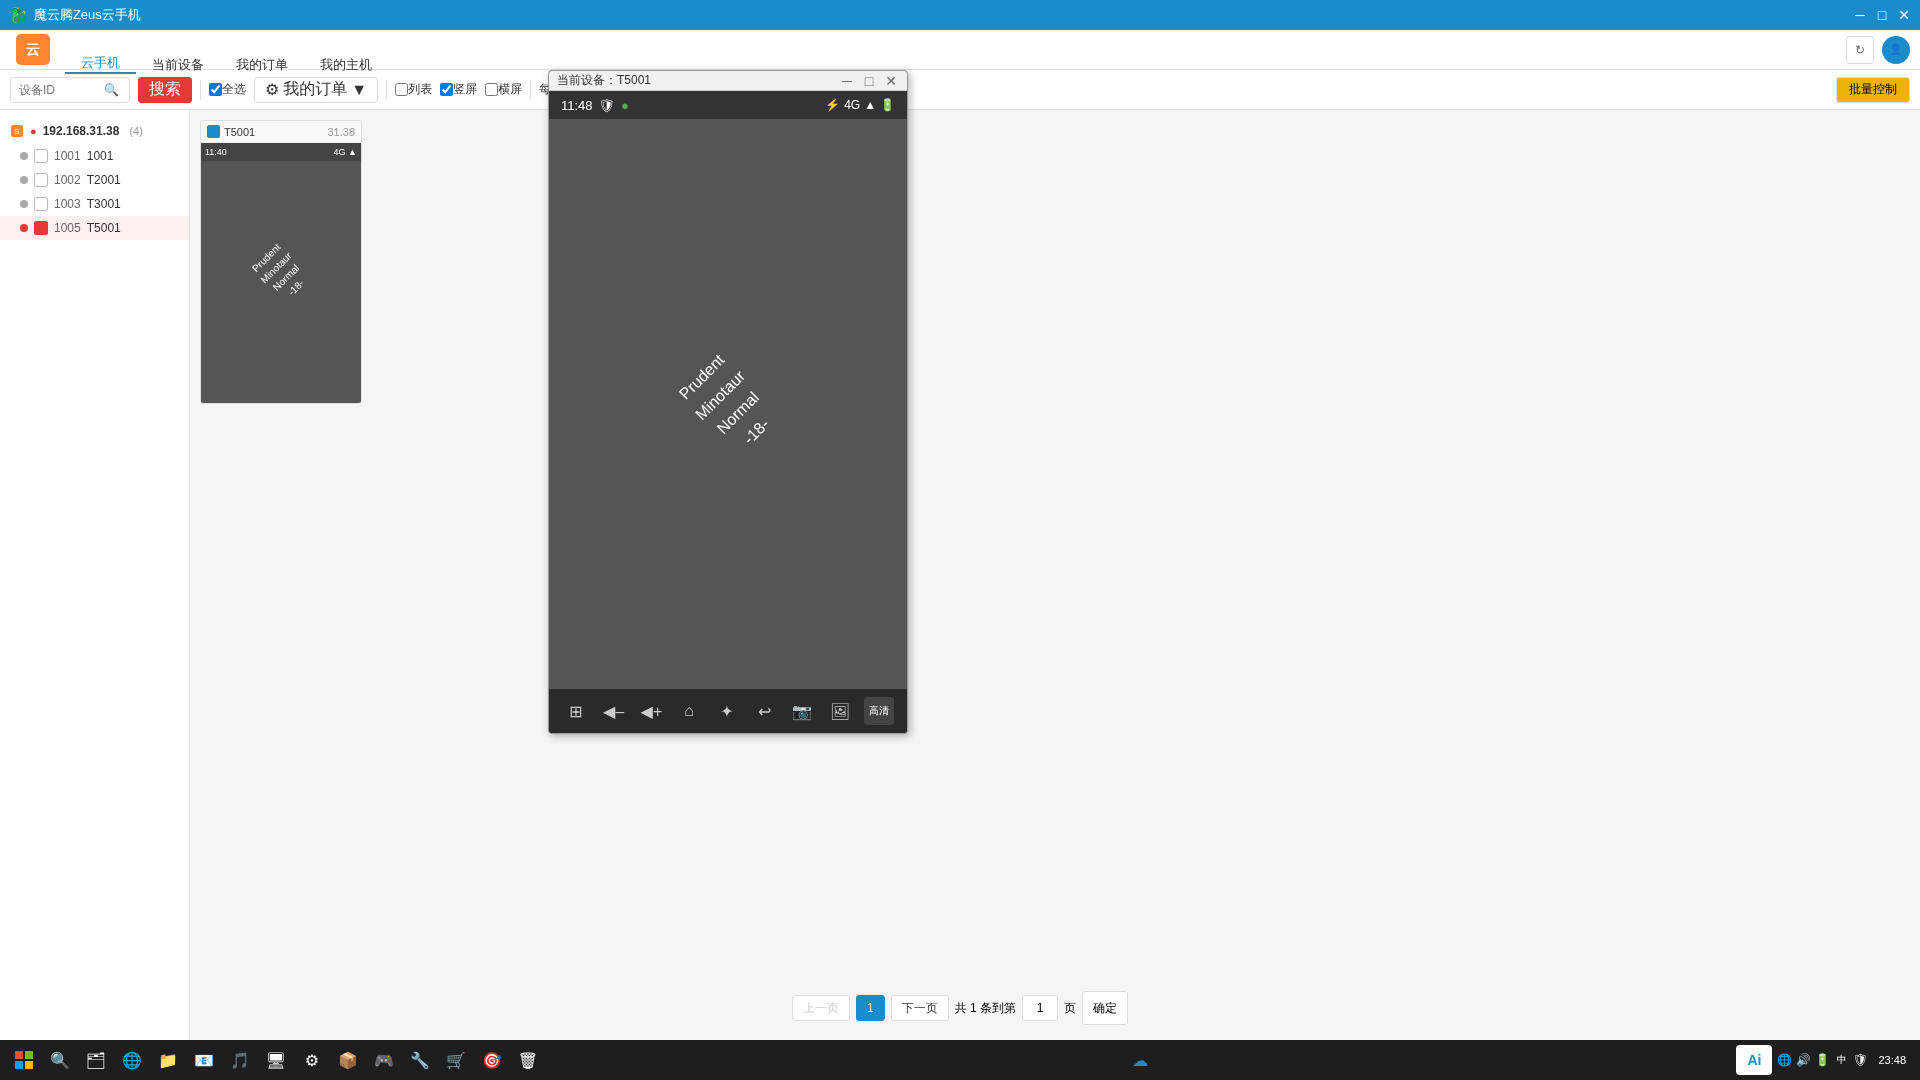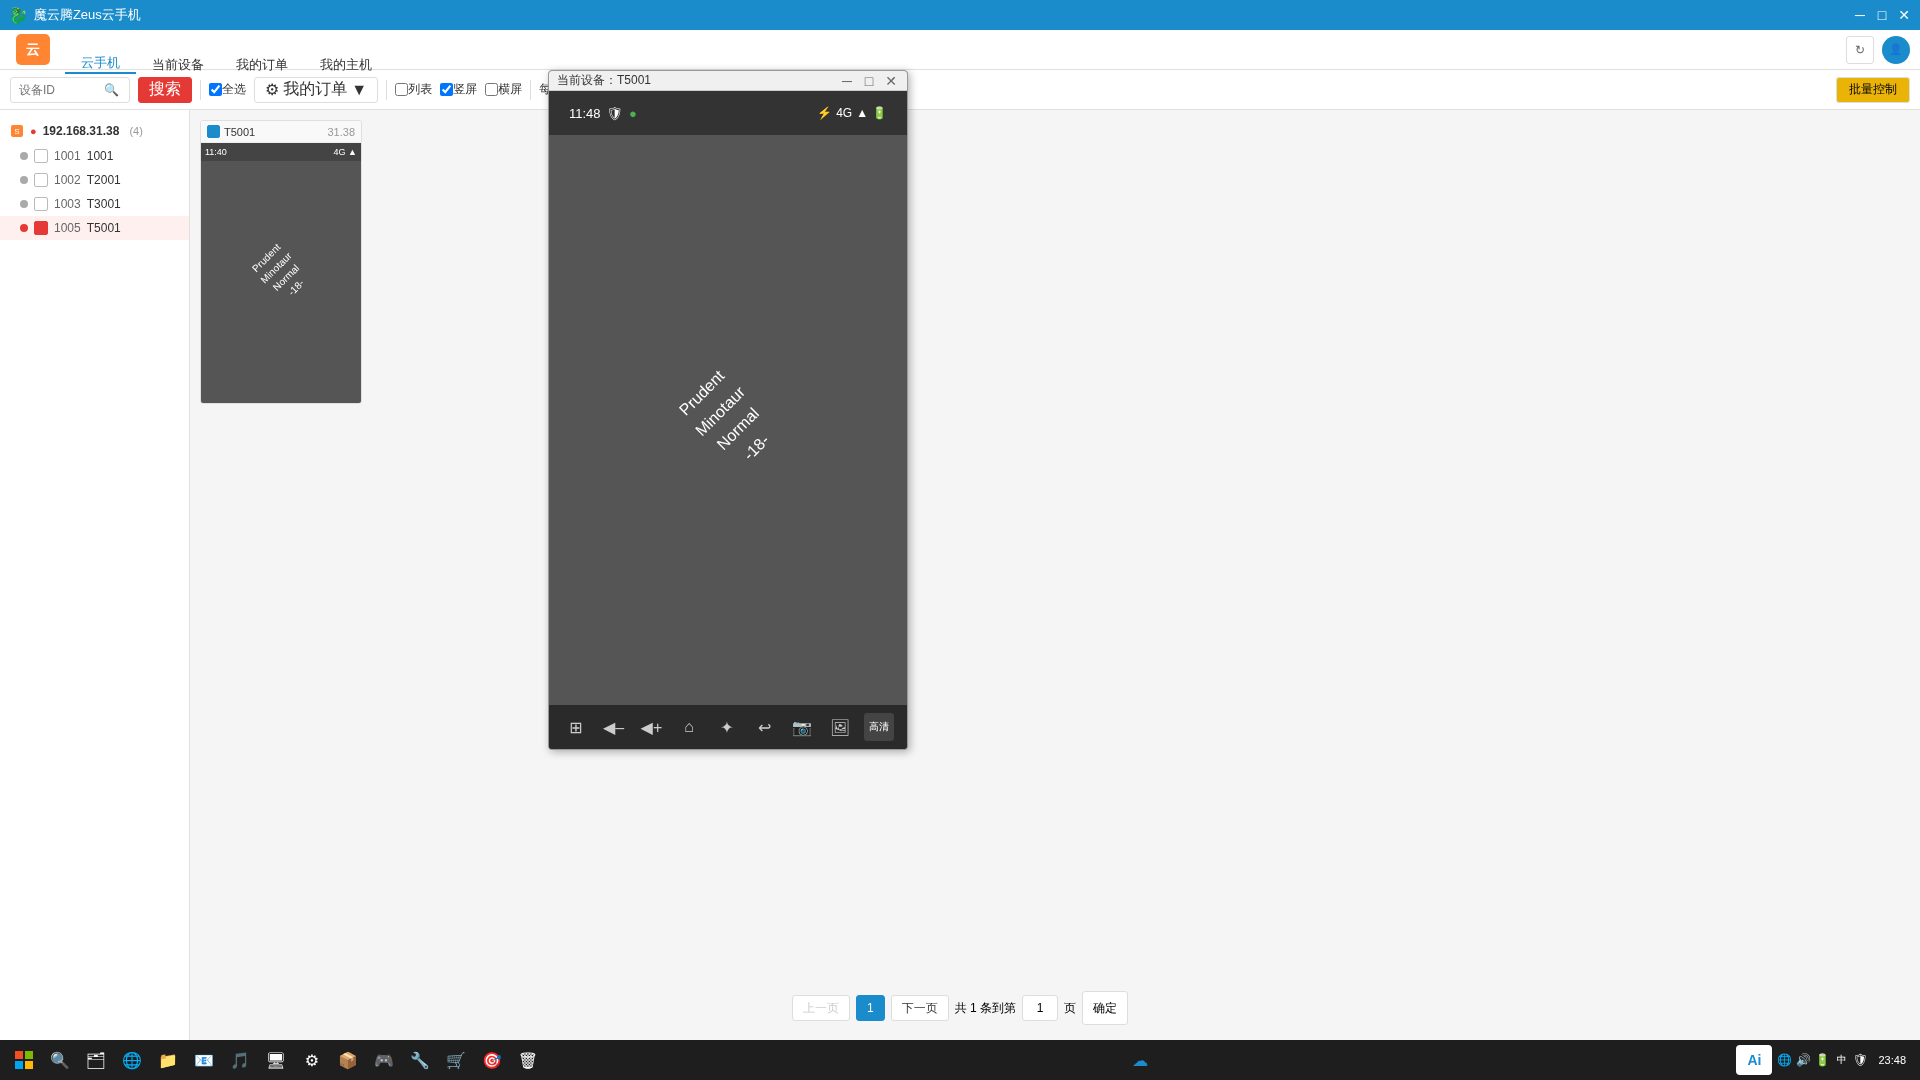--- a/index.html
+++ b/index.html
@@ -104,22 +104,22 @@
       width: 360px; background: #555; border: 1px solid #999;
       border-radius: 4px; overflow: hidden; box-shadow: 2px 2px 8px rgba(0,0,0,0.3);
     }
     #phone-window-header {
       height: 20px; background: #f0f0f0; border-bottom: 1px solid #ccc;
       display: flex; align-items: center; padding: 0 8px; gap: 6px;
     }
     .phone-win-title { font-size: 12px; color: #333; flex: 1; }
     .phone-win-btn { width: 16px; height: 16px; display: flex; align-items: center; justify-content: center; cursor: pointer; font-size: 14px; color: #666; }
     #phone-status-bar {
-      height: 44px; background: #333; display: flex; align-items: center;
-      justify-content: space-between; padding: 0 20px; color: white; font-size: 13px; text-align: right;
+      height: 28px; background: #333; display: flex; align-items: center;
+      justify-content: space-between; padding: 0 12px; color: white; font-size: 13px; text-align: right;
     }
     .status-left { display: flex; align-items: center; gap: 6px; }
     .status-right { display: flex; align-items: center; gap: 4px; font-size: 12px; }
     #phone-screen {
       width: 360px; height: 570px; background: #555;
       display: flex; align-items: center; justify-content: center; position: relative;
       overflow: hidden;
     }
     .phone-screen-text {
       color: white; font-size: 16px; transform: rotate(-45deg);

